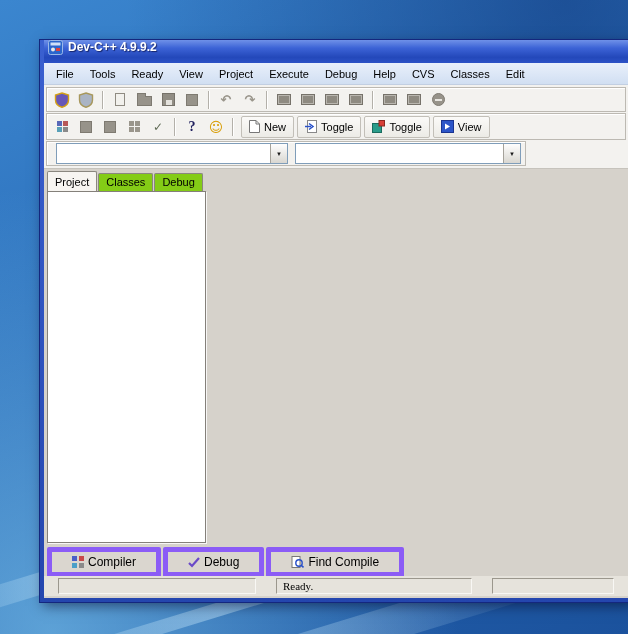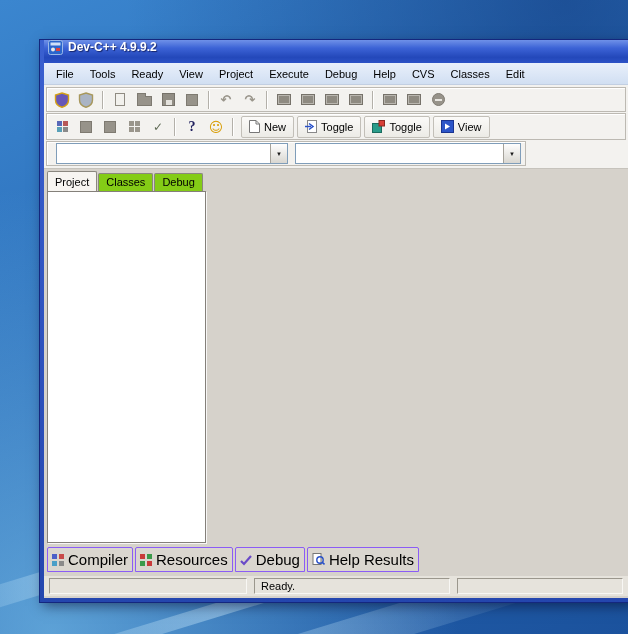--- a/index.html
+++ b/index.html
@@ -77,24 +77,24 @@
   .combo .drop  { width:17px; background:linear-gradient(#fefefe,#d9d7d1); border-left:1px solid #a5a29b; display:flex; align-items:center; justify-content:center; font-size:6px; color:#1a1a1a; }
 
   
   .main { position:relative; height:427px; background:#d6d2cb; }
   .side-tabs { position:absolute; top:2px; left:3px; display:flex; align-items:flex-end; }
   .tab { font-size:11px; padding:2px 7px 3px; background:#84cc16; border:1px solid #8a877f; border-bottom:none; margin-right:1px; border-radius:2px 2px 0 0; color:#000; cursor:default; }
   .tab.active { background:#f7f5f1; padding-top:4px; position:relative; z-index:2; }
   .tree-panel { position:absolute; left:3px; top:22px; width:159px; height:352px; background:#ffffff; border:1px solid #84807a; box-shadow:1px 1px 0 rgba(255,255,255,.8); }
 
   .report-tabs { position:absolute; left:3px; top:378px; display:flex; }
-  .rtab { display:flex; align-items:center; gap:4px; font-size:15px; padding:3px 4px; background:#dad6cf; border:1px solid #8b5cf6; border-radius:2px 2px 0 0; margin-right:2px; color:#000; cursor:default; }
-
-  
-  .statusbar { position:absolute; left:0; right:0; bottom:0; height:20px; background:#e6e3dc; display:flex; gap:7px; padding:2px 5px; font-size:11px; }
+  .rtab { display:flex; align-items:center; gap:4px; font-size:12px; padding:3px 20px; background:#dad6cf; border:5px solid #8b5cf6; border-radius:2px 2px 0 0; margin-right:2px; color:#000; cursor:default; }
+
+  
+  .statusbar { position:absolute; left:0; right:0; bottom:0; height:20px; background:#e6e3dc; display:flex; gap:20px; padding:2px 14px; font-size:11px;font-family:Liberation Serif, serif; }
   .seg { border:1px solid; border-color:#9b978d #f8f7f4 #f8f7f4 #9b978d; background:#e6e3dc; display:flex; align-items:center; }
   .seg1 { width:198px; }
   .seg2 { width:196px; padding-left:6px; }
   .seg3 { flex:1; }
 </style>
 </head>
 <body>
 
 <div class="desktop">
   <div class="streak s1"></div>
@@ -281,40 +281,31 @@
             <svg width="12" height="12">
                 <rect x="0" y="0" width="5" height="5" fill="#4a5fc8"></rect>
                 <rect x="7" y="0" width="5" height="5" fill="#c84a4a"></rect>
                 <rect x="0" y="7" width="5" height="5" fill="#4a9fc8"></rect>
                 <rect x="7" y="7" width="5" height="5" fill="#8a8a8a"></rect>
               </svg>
             <span>Compiler</span>
           </span>
           <span class="rtab">
             <svg width="12" height="12">
-                <rect x="0" y="0" width="5" height="5" fill="#c83a3a"></rect>
-                <rect x="7" y="0" width="5" height="5" fill="#3a9a4a"></rect>
-                <rect x="0" y="7" width="5" height="5" fill="#3a9a4a"></rect>
-                <rect x="7" y="7" width="5" height="5" fill="#c83a3a"></rect>
-              </svg>
-            <span>Resources</span>
-          </span>
-          <span class="rtab">
-            <svg width="12" height="12">
                 <path d="M1 7 L4 10 L11 2" stroke="#6a4ac8" stroke-width="2.2" fill="none"></path>
               </svg>
             <span>Debug</span>
           </span>
           <span class="rtab">
             <svg width="13" height="13">
                 <rect x="1" y="0.5" width="8" height="11" fill="#fff" stroke="#777"></rect>
                 <circle cx="8" cy="7" r="3.2" stroke="#2850c8" fill="none" stroke-width="1.4"></circle>
                 <line x1="10.2" y1="9.2" x2="12.5" y2="11.5" stroke="#2850c8" stroke-width="1.6"></line>
               </svg>
-            <span>Help Results</span>
+            <span>Find Compile</span>
           </span>
         </div>
 
         <div class="statusbar">
           <div class="seg seg1"></div>
           <div class="seg seg2">
             <span>Ready.</span>
           </div>
           <div class="seg seg3"></div>
         </div>

